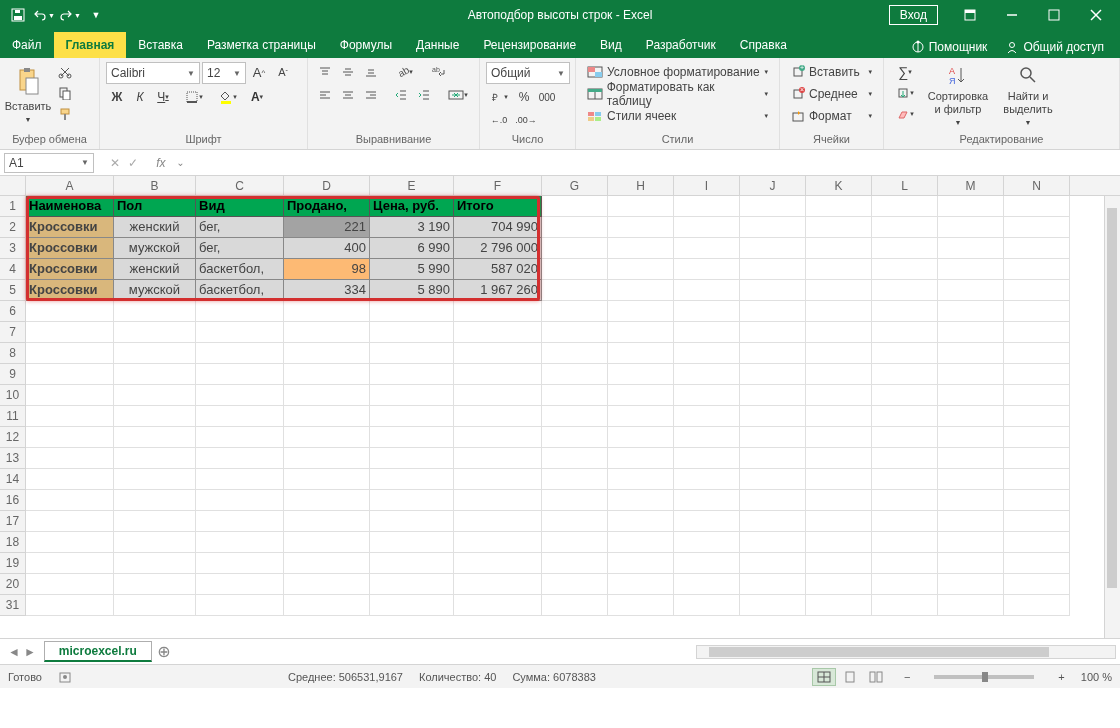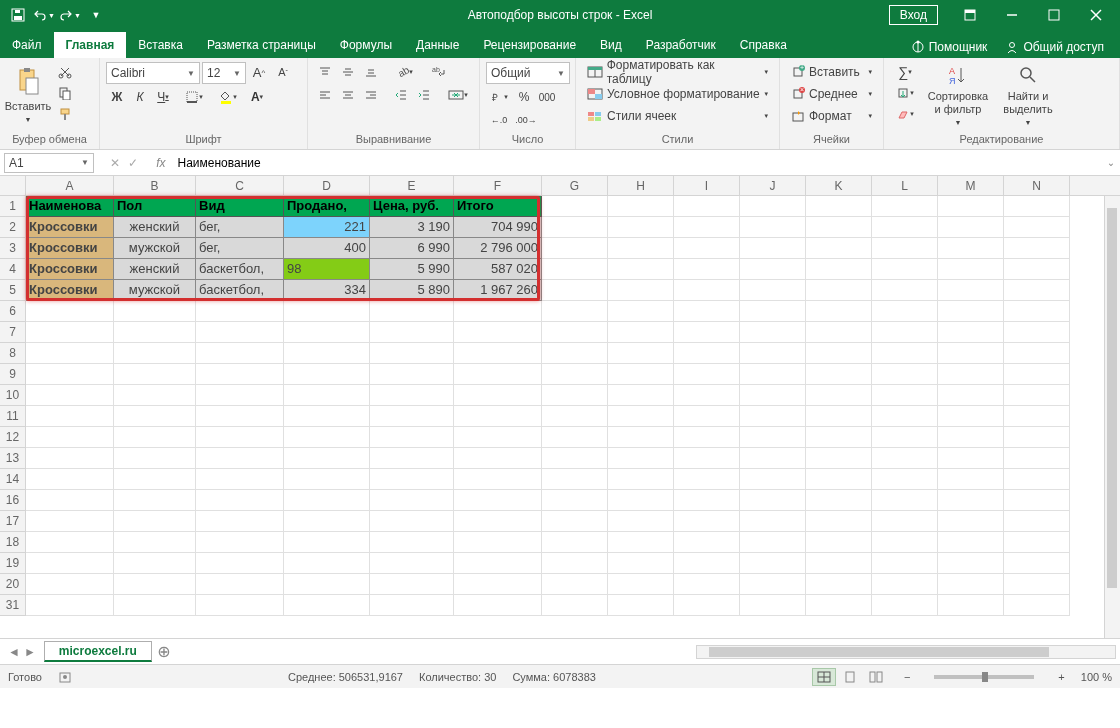--- a/index.html
+++ b/index.html
@@ -7,21 +7,21 @@
 .titlebar { height: 30px; background: #0e7b3e; display: flex; align-items: center; color: #fff; position: relative; }
 .tb-left { display: flex; align-items: center; gap: 2px; padding-left: 6px; }
 .tb-icon { width: 24px; height: 24px; display: flex; align-items: center; justify-content: center; cursor: pointer; }
 .tb-center { position: absolute; left: 50%; transform: translateX(-50%); font-size: 12px; }
 .tb-right { margin-left: auto; display: flex; align-items: center; gap: 2px; padding-right: 4px; }
 .login-btn { border: 1px solid #fff; padding: 2px 10px; font-size: 12px; cursor: pointer; margin-right: 10px; }
 .win-btn { width: 40px; height: 28px; display: flex; align-items: center; justify-content: center; cursor: pointer; }
 
 .tabs { height: 28px; background: #0e7b3e; display: flex; align-items: flex-end; color: #fff; font-size: 12px; }
 .tab { padding: 6px 12px; cursor: pointer; }
-.tab.active { background: #ffffff; color: #0e7b3e; font-weight: bold; }
+.tab.active { background: #fde047; color: #0e7b3e; font-weight: bold; }
 .tabs-right { margin-left: auto; display: flex; align-items: center; gap: 6px; padding-right: 10px; }
 .tabs-right .item { display: flex; align-items: center; gap: 4px; cursor: pointer; padding: 4px 6px; }
 
 .ribbon { height: 92px; background: #f3f3f3; border-bottom: 1px solid #d4d4d4; display: flex; }
 .rgroup { border-right: 1px solid #e0e0e0; display: flex; flex-direction: column; justify-content: space-between; padding: 4px 6px 2px; }
 .rgroup-body { display: flex; gap: 4px; align-items: flex-start; }
 .rgroup-label { font-size: 11px; color: #666; text-align: center; padding-bottom: 2px; position: relative; }
 .rbtn { display: flex; align-items: center; justify-content: center; cursor: pointer; border: 1px solid transparent; }
 .big-btn { flex-direction: column; width: 44px; height: 66px; font-size: 11px; gap: 4px; }
 .small-btn { width: 22px; height: 20px; font-size: 12px; }
@@ -355,33 +355,33 @@
       </div>
     </div>
     <div class="rgroup-label">Число</div>
   </div>
 
   <div class="rgroup" style="width:204px">
     <div class="rgroup-body" style="flex-direction:column;gap:2px;width:100%">
       <div class="rbtn" style="height:20px;justify-content:flex-start;gap:4px;padding:0 4px;width:100%">
           <svg width="16" height="14">
             <rect x="1" y="2" width="14" height="10" fill="none" stroke="#555"></rect>
-            <rect x="1" y="2" width="14" height="3" fill="#4a8"></rect>
-            <line x1="8" y1="5" x2="8" y2="12" stroke="#555"></line>
+            <rect x="1" y="2" width="7" height="5" fill="#e88"></rect>
+            <rect x="8" y="7" width="7" height="5" fill="#8ce"></rect>
           </svg>
-          <span>Форматировать как таблицу</span>
+          <span>Условное форматирование</span>
           <span style="font-size:7px;margin-left:auto">▾</span>
         </div>
       <div class="rbtn" style="height:20px;justify-content:flex-start;gap:4px;padding:0 4px;width:100%">
           <svg width="16" height="14">
             <rect x="1" y="2" width="14" height="10" fill="none" stroke="#555"></rect>
-            <rect x="1" y="2" width="7" height="5" fill="#e88"></rect>
-            <rect x="8" y="7" width="7" height="5" fill="#8ce"></rect>
+            <rect x="1" y="2" width="14" height="3" fill="#4a8"></rect>
+            <line x1="8" y1="5" x2="8" y2="12" stroke="#555"></line>
           </svg>
-          <span>Условное форматирование</span>
+          <span>Форматировать как таблицу</span>
           <span style="font-size:7px;margin-left:auto">▾</span>
         </div>
       <div class="rbtn" style="height:20px;justify-content:flex-start;gap:4px;padding:0 4px;width:100%">
           <svg width="16" height="14">
             <rect x="1" y="3" width="6" height="4" fill="#e88"></rect>
             <rect x="8" y="3" width="6" height="4" fill="#8ce"></rect>
             <rect x="1" y="8" width="6" height="4" fill="#ec8"></rect>
             <rect x="8" y="8" width="6" height="4" fill="#ae8"></rect>
           </svg>
           <span>Стили ячеек</span>
@@ -466,21 +466,20 @@
 <div class="namebox-row">
   <div class="namebox">
       <span>A1</span>
       <span class="namebox-arrow">▼</span>
     </div>
   <div class="fx-btns">
     <span>✕</span>
     <span>✓</span>
   </div>
   <span class="fx-label">fx</span>
-  <input class="formula-input" value="Наименование" style="">
   <div class="fb-expand">⌄</div>
 </div>
 
 <div class="grid-wrap">
   <div class="colhdr-row" id="colhdrs">
       <div class="corner"></div>
       <div class="colhdr" style="width: 88px;">A</div>
       <div class="colhdr" style="width: 82px;">B</div>
       <div class="colhdr" style="width: 88px;">C</div>
       <div class="colhdr" style="width: 86px;">D</div>
@@ -511,21 +510,21 @@
         <div class="cell" style="width: 66px;"></div>
         <div class="cell" style="width: 66px;"></div>
         <div class="cell" style="width: 66px;"></div>
         <div class="cell" style="width: 66px;"></div>
       </div>
       <div class="cell-row">
         <div class="rowhdr">2</div>
         <div class="cell" style="width: 88px; border-right: 1px solid rgb(136, 136, 136); border-bottom: 1px solid rgb(136, 136, 136); background: rgb(217, 183, 124); font-weight: bold;">Кроссовки</div>
         <div class="cell" style="width: 82px; border-right: 1px solid rgb(136, 136, 136); border-bottom: 1px solid rgb(136, 136, 136); background: rgb(217, 217, 217); text-align: center;">женский</div>
         <div class="cell" style="width: 88px; border-right: 1px solid rgb(136, 136, 136); border-bottom: 1px solid rgb(136, 136, 136); background: rgb(217, 217, 217);">бег,</div>
-        <div class="cell" style="width: 86px; border-right: 1px solid rgb(136, 136, 136); border-bottom: 1px solid rgb(136, 136, 136); background: #7dd3fc; text-align: right;">221</div>
+        <div class="cell" style="width: 86px; border-right: 1px solid rgb(136, 136, 136); border-bottom: 1px solid rgb(136, 136, 136); background: #a3a3a3; text-align: right;">221</div>
         <div class="cell" style="width: 84px; border-right: 1px solid rgb(136, 136, 136); border-bottom: 1px solid rgb(136, 136, 136); background: rgb(217, 217, 217); text-align: right;">3 190</div>
         <div class="cell" style="width: 88px; border-right: 1px solid rgb(136, 136, 136); border-bottom: 1px solid rgb(136, 136, 136); background: rgb(217, 217, 217); text-align: right;">704 990</div>
         <div class="cell" style="width: 66px;"></div>
         <div class="cell" style="width: 66px;"></div>
         <div class="cell" style="width: 66px;"></div>
         <div class="cell" style="width: 66px;"></div>
         <div class="cell" style="width: 66px;"></div>
         <div class="cell" style="width: 66px;"></div>
         <div class="cell" style="width: 66px;"></div>
         <div class="cell" style="width: 66px;"></div>
@@ -545,21 +544,21 @@
         <div class="cell" style="width: 66px;"></div>
         <div class="cell" style="width: 66px;"></div>
         <div class="cell" style="width: 66px;"></div>
         <div class="cell" style="width: 66px;"></div>
       </div>
       <div class="cell-row">
         <div class="rowhdr">4</div>
         <div class="cell" style="width: 88px; border-right: 1px solid rgb(136, 136, 136); border-bottom: 1px solid rgb(136, 136, 136); background: rgb(217, 183, 124); font-weight: bold;">Кроссовки</div>
         <div class="cell" style="width: 82px; border-right: 1px solid rgb(136, 136, 136); border-bottom: 1px solid rgb(136, 136, 136); background: rgb(217, 217, 217); text-align: center;">женский</div>
         <div class="cell" style="width: 88px; border-right: 1px solid rgb(136, 136, 136); border-bottom: 1px solid rgb(136, 136, 136); background: rgb(217, 217, 217);">баскетбол,</div>
-        <div class="cell" style="width: 86px; border-right: 1px solid rgb(136, 136, 136); border-bottom: 1px solid rgb(136, 136, 136); background: #84cc16; text-align: left;">98</div>
+        <div class="cell" style="width: 86px; border-right: 1px solid rgb(136, 136, 136); border-bottom: 1px solid rgb(136, 136, 136); background: #fdba74; text-align: right;">98</div>
         <div class="cell" style="width: 84px; border-right: 1px solid rgb(136, 136, 136); border-bottom: 1px solid rgb(136, 136, 136); background: rgb(217, 217, 217); text-align: right;">5 990</div>
         <div class="cell" style="width: 88px; border-right: 1px solid rgb(136, 136, 136); border-bottom: 1px solid rgb(136, 136, 136); background: rgb(217, 217, 217); text-align: right;">587 020</div>
         <div class="cell" style="width: 66px;"></div>
         <div class="cell" style="width: 66px;"></div>
         <div class="cell" style="width: 66px;"></div>
         <div class="cell" style="width: 66px;"></div>
         <div class="cell" style="width: 66px;"></div>
         <div class="cell" style="width: 66px;"></div>
         <div class="cell" style="width: 66px;"></div>
         <div class="cell" style="width: 66px;"></div>
@@ -857,21 +856,21 @@
 
 <div class="statusbar">
   <span>Готово</span>
   <span>
       <svg width="14" height="14">
         <rect x="2" y="3" width="10" height="9" fill="none" stroke="#888"></rect>
         <circle cx="7" cy="7" r="2" fill="#888"></circle>
       </svg>
     </span>
   <span style="margin-left:auto">Среднее: 506531,9167</span>
-  <span>Количество: 30</span>
+  <span>Количество: 40</span>
   <span>Сумма: 6078383</span>
   <div class="sb-views">
     <div class="sb-view active">
         <svg width="14" height="12">
           <rect x="1" y="1" width="12" height="10" fill="none" stroke="#555"></rect>
           <line x1="1" y1="6" x2="13" y2="6" stroke="#555"></line>
           <line x1="7" y1="1" x2="7" y2="11" stroke="#555"></line>
         </svg>
       </div>
     <div class="sb-view">

